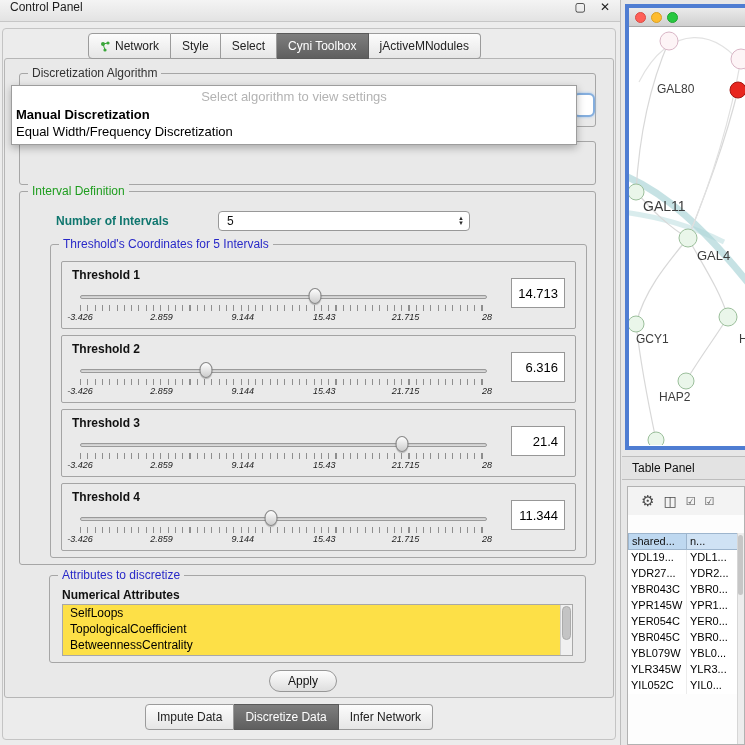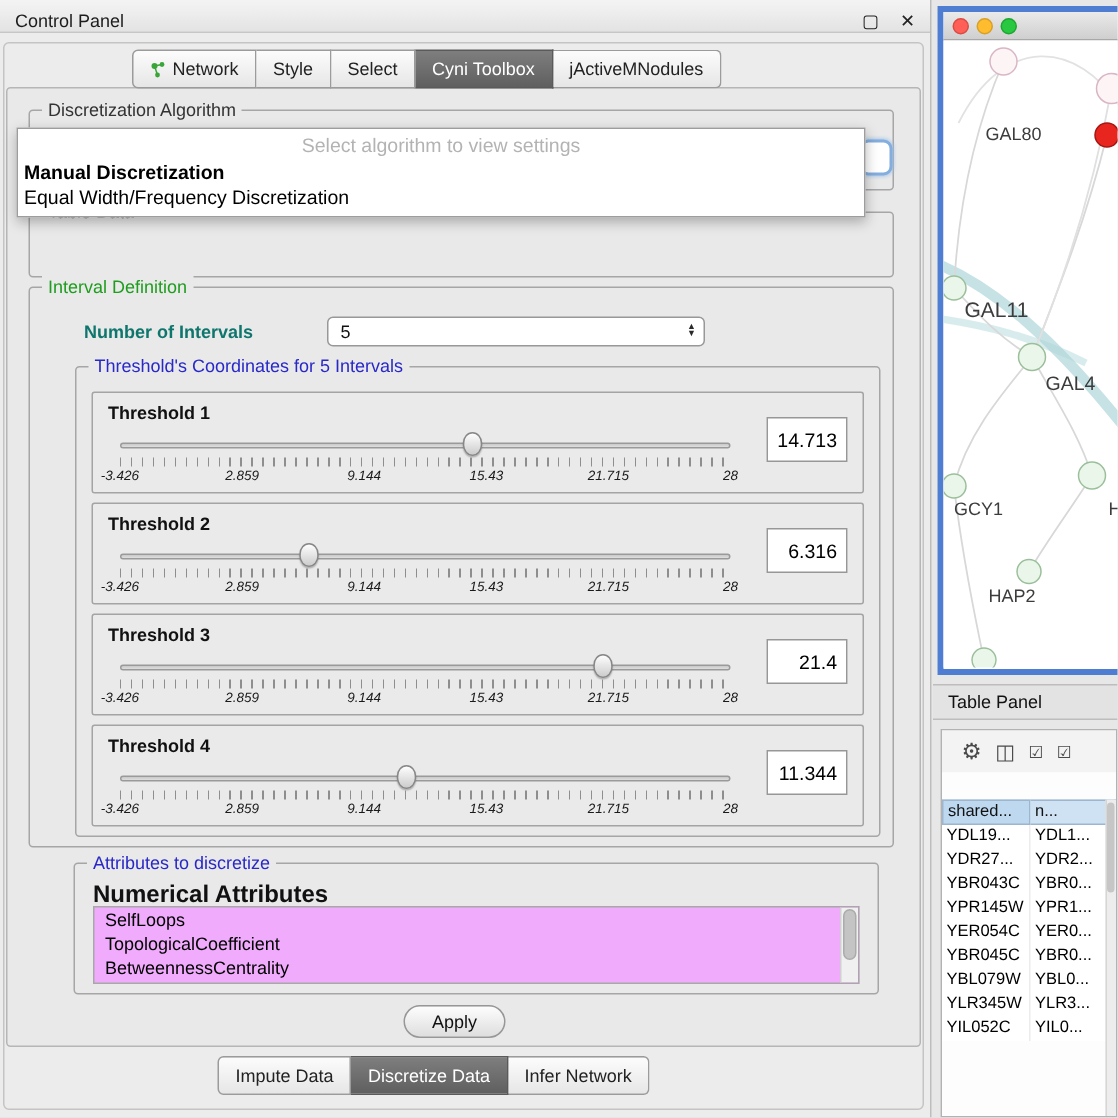--- a/index.html
+++ b/index.html
@@ -1,21 +1,21 @@
 <!DOCTYPE html>
 <html><head>
 <meta charset="utf-8">
 <style>
   * { margin:0; padding:0; box-sizing:border-box; }
   body { font-family:"Liberation Sans", sans-serif; background:#d8d8d8; }
   .screen { position:relative; width:745px; height:745px; background:#e7e7e7; overflow:hidden; font-family:"Liberation Sans", sans-serif; }
 
   
   .cp { position:absolute; left:0; top:0; width:621px; height:745px; background:#ececec; border-right:1px solid #bdbdbd; }
-  .cp-titlebar { position:absolute; left:0; top:0; width:100%; height:22px; background:linear-gradient(#f4f4f4,#e3e3e3); border-bottom:1px solid #c6c6c6; display:flex; align-items:flex-end; padding:0 10px; font-size:12px; color:#1c1c1c; }
+  .cp-titlebar { position:absolute; left:0; top:0; width:100%; height:22px; background:linear-gradient(#f4f4f4,#e3e3e3); border-bottom:1px solid #c6c6c6; display:flex; align-items:flex-start; padding:0 10px; font-size:12px; color:#1c1c1c; }
   .cp-titlebar .spacer { flex:1; }
   .cp-titlebar .wicon { font-size:12px; color:#222; margin-left:14px; cursor:default; }
   .outer-frame { position:absolute; left:2px; top:28px; width:614px; height:712px; border:1px solid #c4c4c4; border-radius:4px; }
 
   .seg { display:flex; position:absolute; z-index:4; }
   .seg .tab { height:26px; padding:0 11px; font-size:12px; background:linear-gradient(#fcfcfc,#e6e6e6); border:1px solid #9b9b9b; border-left:none; color:#222; display:flex; align-items:center; gap:4px; white-space:nowrap; }
   .seg .tab:first-child { border-left:1px solid #9b9b9b; border-radius:4px 0 0 4px; }
   .seg .tab:last-child { border-radius:0 4px 4px 0; }
   .seg .tab.active { background:linear-gradient(#7e7e7e,#5f5f5f); color:#fff; border-color:#5a5a5a; }
   .top-tabs { top:33px; left:88px; }
@@ -44,22 +44,22 @@
   .thresh-panel { position:relative; margin:6px 10px 0 10px; height:68px; border:1px solid #a4a4a4; border-radius:2px; background:#eaeaea; }
   .thresh-label { position:absolute; left:10px; top:6px; font-weight:bold; font-size:12px; color:#111; }
   .slider-area { position:absolute; left:18px; right:88px; top:24px; height:40px; }
   .track { position:absolute; left:0; right:0; top:9px; height:4px; background:linear-gradient(#c9c9c9,#dedede); border:1px solid #9a9a9a; border-radius:2px; }
   .thumb { position:absolute; top:2px; width:13px; height:16px; background:linear-gradient(#fefefe,#cccccc); border:1px solid #878787; border-radius:7px/8px; transform:translateX(-50%); box-shadow:0 1px 1px rgba(0,0,0,.25); }
   .ruler { position:absolute; left:0; right:0; top:19px; height:6px; background:repeating-linear-gradient(90deg,#8e8e8e 0 1px,transparent 1px 7.3px); }
   .scale { position:absolute; left:0; right:0; top:26px; height:11px; font-size:9px; color:#1a1a1a; }
   .scale span { position:absolute; transform:translateX(-50%); white-space:nowrap;font-style:italic; }
   .value-box { position:absolute; right:10px; top:16px; width:54px; height:30px; background:#fff; border:1px solid #979797; display:flex; align-items:center; justify-content:flex-end; padding-right:6px; font-size:13px; color:#000; }
 
-  .attr-title { position:absolute; left:12px; top:12px; font-size:16px; font-weight:bold; color:#111; }
-  .attr-list { position:absolute; left:12px; top:28px; right:12px; height:52px; background:#f0abfc; border:1px solid #a8a8a8; overflow:hidden; }
+  .attr-title { position:absolute; left:12px; top:12px; font-size:12px; font-weight:bold; color:#111; }
+  .attr-list { position:absolute; left:12px; top:28px; right:12px; height:52px; background:#fde047; border:1px solid #a8a8a8; overflow:hidden; }
   .list-item { font-size:12px; padding:1px 0 1px 7px; height:16px; color:#000; white-space:nowrap; }
   .attr-scroll { position:absolute; right:0; top:0; width:12px; height:100%; background:#f0f0f0; border-left:1px solid #d0d0d0; }
   .attr-thumb { position:absolute; left:1px; top:1px; width:9px; height:34px; background:#c4c4c4; border-radius:5px; border:1px solid #ababab; }
 
   .apply-btn { position:absolute; left:264px; top:611px; width:68px; height:22px; background:linear-gradient(#fdfdfd,#dedede); border:1px solid #979797; border-radius:11px; font-size:12px; color:#111; display:flex; align-items:center; justify-content:center; }
 
   
   .netwin { position:absolute; left:625px; top:4px; width:130px; height:446px; border:4px solid #4f7dd2; background:#fff; }
   .net-titlebar { height:19px; background:linear-gradient(#eaeaea,#cfcfcf); border-bottom:1px solid #a8a8a8; display:flex; align-items:center; gap:5px; padding-left:6px; }
   .light { width:11px; height:11px; border-radius:50%; }

